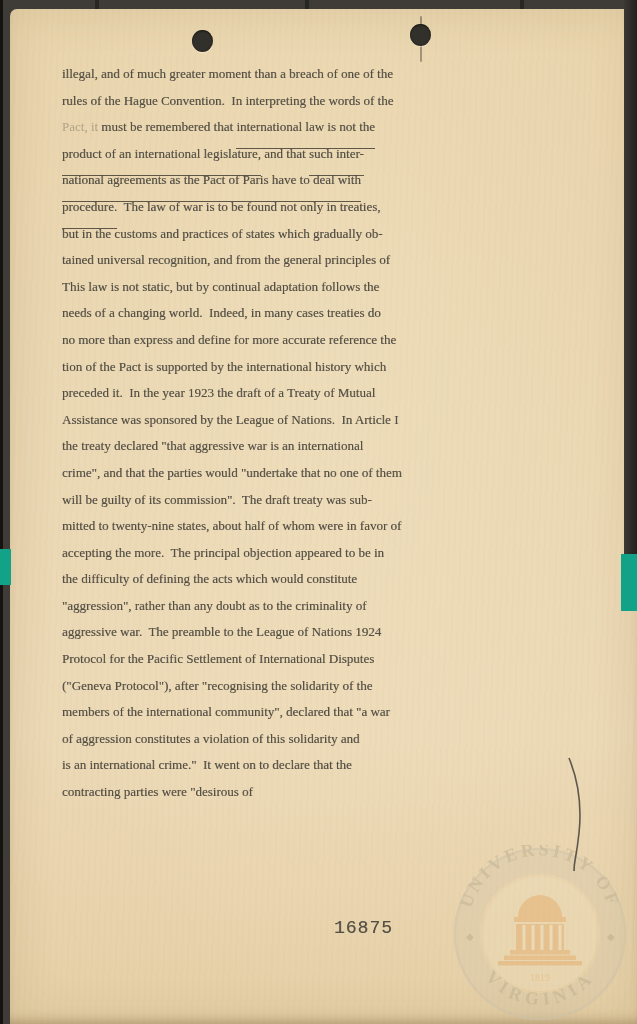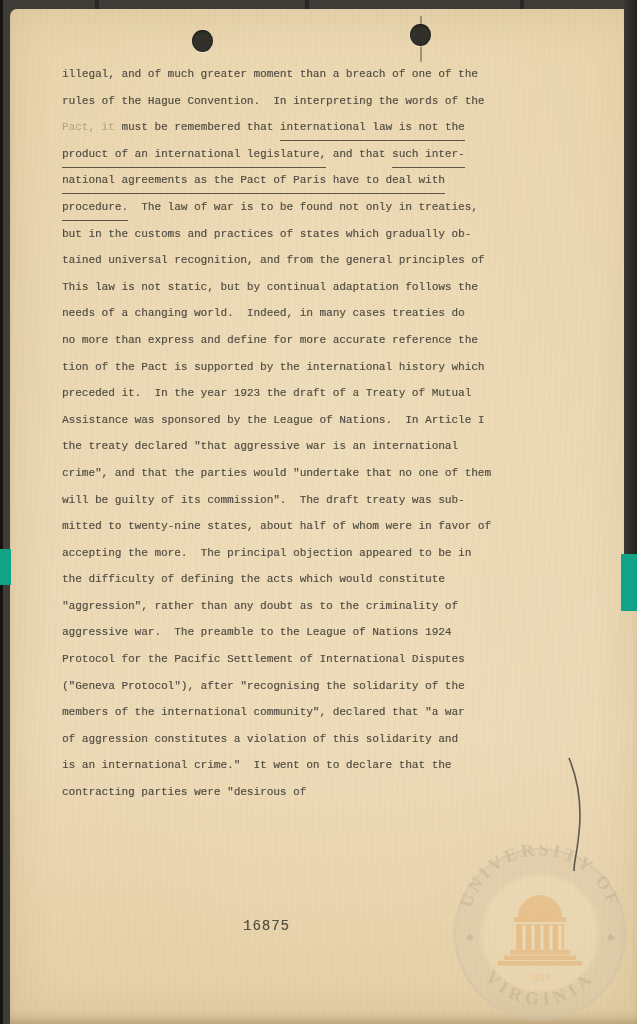--- a/index.html
+++ b/index.html
@@ -27,33 +27,33 @@
   .hole{position:absolute;width:21px;height:22px;border-radius:50%;
     background:radial-gradient(circle at 45% 45%, #32302a 0 55%, var(--hole) 100%);
     box-shadow:0 1px 1px rgba(255,250,235,.5), inset 0 1px 2px rgba(0,0,0,.6);}
   .hole-1{left:192px;top:30px;}
   .hole-2{left:410px;top:24px;}
   .hole-tick{position:absolute;left:420px;top:16px;width:1.5px;height:46px;
     background:rgba(70,64,52,.45);border-radius:1px;}
 
   .text-block{
     position:absolute;left:62px;top:61px;width:545px;
-    font-family:Liberation Mono, monospace;
-    font-size:11px;line-height:26.6px;color:var(--ink);
+    font-family:Liberation Serif, serif;
+    font-size:13px;line-height:26.6px;color:var(--ink);
     text-shadow:0.4px 0.3px 0.5px rgba(84,78,64,.45);
   }
   .tline{white-space:pre;}
   .tline span{display:inline;}
-  .u{border-bottom:1.6px solid rgba(70,64,52,.85);padding-bottom:7px;}
+  .u{border-bottom:1.6px solid rgba(70,64,52,.85);padding-bottom:14px;}
   .faded{color:rgba(95,89,76,.42);text-shadow:none;}
 
   .page-num{
-    position:absolute;left:243px;top:918px;width:150px;text-align:left;
+    position:absolute;left:243px;top:918px;width:150px;text-align:right;
     font-family:"Liberation Mono","DejaVu Sans Mono",monospace;
-    font-size:14px;color:var(--ink);letter-spacing:1px;
+    font-size:18px;color:var(--ink);letter-spacing:1px;
     text-shadow:0.4px 0.3px 0.5px rgba(84,78,64,.45);
   }
   .seal{position:absolute;left:450px;top:845px;}
   .pen{position:absolute;left:555px;top:745px;}
 </style>
 </head>
 <body>
 
 <div class="stage">
   <div class="seam" style="left:95px"></div>

